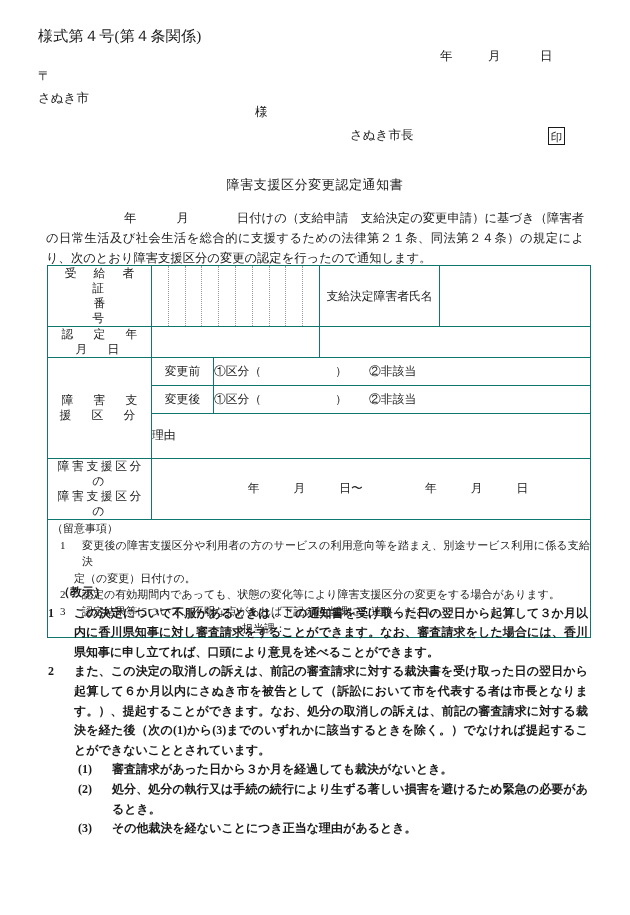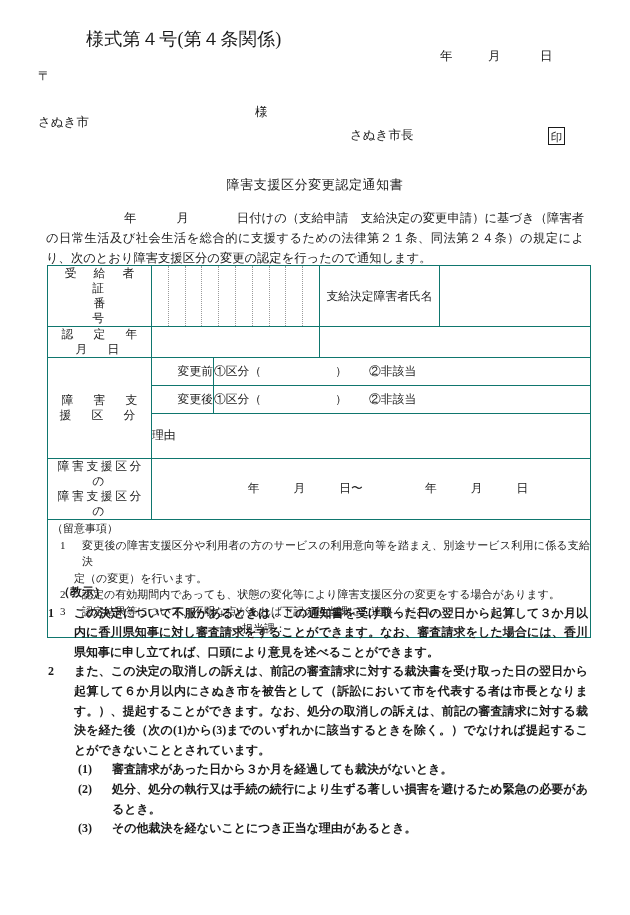--- a/index.html
+++ b/index.html
@@ -20,24 +20,23 @@
     position: absolute;
     left: 0; top: 0;
     width: 630px;
     height: 915px;
   }
 
   
   .form-no {
     position: absolute;
     left: 38px; top: 27px;
-    font-size: 18px;
+    font-size: 15px;
     letter-spacing: .3px;
     white-space: nowrap;
-    margin-left: 48px;
   }
   .date-line {
     position: absolute;
     left: 440px; top: 48px;
     width: 160px;
     font-size: 12.5px;
     display: flex;
     justify-content: flex-start;
     white-space: nowrap;
   }
@@ -48,21 +47,20 @@
 
   .postal-mark {
     position: absolute;
     left: 38px; top: 68px;
     font-size: 12.5px;
   }
   .city-name {
     position: absolute;
     left: 38px; top: 90px;
     font-size: 12.5px;
-    margin-top: 24px;
   }
   .sama {
     position: absolute;
     left: 255px; top: 104px;
     font-size: 12.5px;
   }
   .mayor {
     position: absolute;
     left: 350px; top: 127px;
     font-size: 12.5px;
@@ -137,21 +135,21 @@
     height: 100%;
   }
   .cellgrid i {
     flex: 1 1 0;
     display: block;
     border-right: 1px dotted #9a9a9a;
   }
   .cellgrid i:last-child { border-right: none; }
 
   .sub-left {
-    text-align: right;
+    text-align: center;
     padding: 3px 2px;
   }
   .kubun-cell {
     padding: 3px 0 3px 10px;
     white-space: nowrap;
   }
   .kubun-cell .paren-gap { display: inline-block; width: 74px; }
   .kubun-cell .mid-gap { display: inline-block; width: 22px; }
   .riyu-cell {
     padding: 3px 0 3px 8px;
@@ -333,21 +331,21 @@
       </tr>
 
       <tr>
         <td class="notes-cell" colspan="5">
           <div class="notes-head">（留意事項）</div>
 
           <div class="note-row">
             <div class="note-num">1</div>
             <div class="note-txt">変更後の障害支援区分や利用者の方のサービスの利用意向等を踏まえ、別途サービス利用に係る支給決</div>
           </div>
-          <div class="note-cont">定（の変更）を行います。</div>
+          <div class="note-cont">定（の変更）日付けの。</div>
 
           <div class="note-row">
             <div class="note-num">2</div>
             <div class="note-txt">認定の有効期間内であっても、状態の変化等により障害支援区分の変更をする場合があります。</div>
           </div>
 
           <div class="note-row">
             <div class="note-num">3</div>
             <div class="note-txt">認定結果等について、不明な点があれば下記の担当課にご連絡ください。</div>
           </div>

